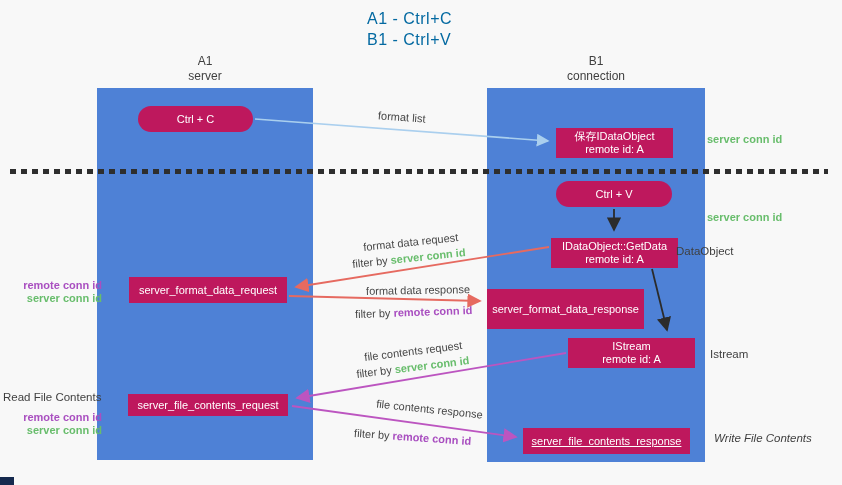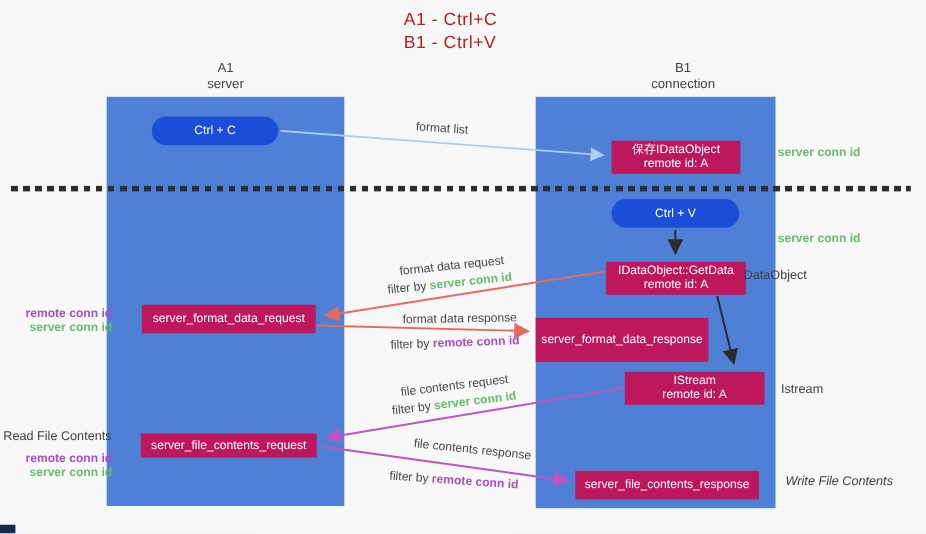--- a/index.html
+++ b/index.html
@@ -1,46 +1,46 @@
 <!DOCTYPE html>
 <html><head>
 <meta charset="utf-8">
 <style>
   * { margin:0; padding:0; box-sizing:border-box; }
   body { font-family:"Liberation Sans", sans-serif; background:#e9e9e9; }
   .stage { position:relative; width:842px; height:485px; background:#f8f8f8; overflow:hidden; }
 
   .abs { position:absolute; }
 
-  .title-block { left:367px; top:8px; color:#b91c1c; font-size:16px; line-height:21px; letter-spacing:0.5px; }
+  .title-block { left:367px; top:8px; color:#0369a1; font-size:16px; line-height:21px; letter-spacing:0.5px; }
 
   .lifeline { background:#4e81d6; }
   .lifeline-a1 { left:97px; top:88px; width:216px; height:372px; }
   .lifeline-b1 { left:487px; top:88px; width:218px; height:374px; }
 
   .col-header { color:#3f3f3f; font-size:12px; line-height:15px; text-align:center; }
   .col-header-a1 { left:97px; top:54px; width:216px; }
-  .col-header-b1 { left:512px; top:54px; width:218px; }
+  .col-header-b1 { left:487px; top:54px; width:218px; }
 
   .dotted-sep { left:10px; top:169px; width:818px; height:5px;
     background:repeating-linear-gradient(90deg,#2e2e2e 0 6px, transparent 6px 11px); }
 
   .node { color:#ffffff; font-size:11px; text-align:center; display:flex; flex-direction:column; justify-content:center; line-height:13px; }
-  .node-green { background:#1d4ed8;border-radius:13px; }
+  .node-green { background:#be185d;border-radius:13px; }
   .node-orange { background:#be185d; }
 
   .n-ctrl-c { left:138px; top:106px; width:115px; height:26px; }
   .n-save   { left:556px; top:128px; width:117px; height:30px; }
   .n-ctrl-v { left:556px; top:181px; width:116px; height:26px; }
   .n-getdata{ left:551px; top:238px; width:127px; height:30px; }
   .n-fmt-req{ left:129px; top:277px; width:158px; height:26px; }
   .n-fmt-rsp{ left:487px; top:289px; width:157px; height:40px; }
   .n-istream{ left:568px; top:338px; width:127px; height:30px; }
   .n-file-req{ left:128px; top:394px; width:160px; height:22px; }
-  .n-file-rsp{ left:523px; top:428px; width:167px; height:26px; }
+  .n-file-rsp{ left:523px; top:428px; width:167px; height:26px;text-decoration:underline; }
 
   .edge-label { font-size:11px; color:#474747; white-space:nowrap; }
   .hl-green { color:#68bd6c; font-weight:bold; }
   .hl-purple { color:#a94fc0; font-weight:bold; }
 
   .ann-dark { font-size:11.5px; color:#3f3f3f; white-space:nowrap; }
   .ann-green { font-size:11px; color:#68bd6c; font-weight:bold; white-space:nowrap; }
   .ann-purple { font-size:11px; color:#a94fc0; font-weight:bold; white-space:nowrap; }
   .right-align { text-align:right; width:88px; }
 

